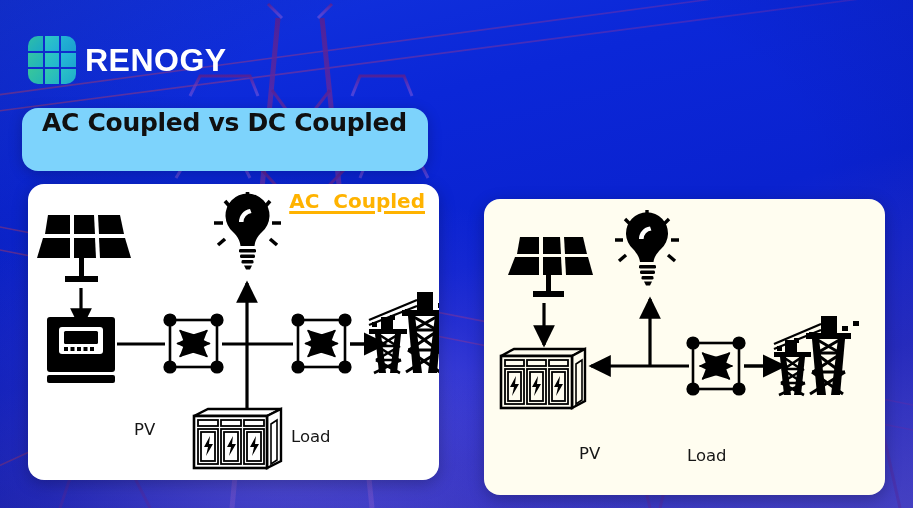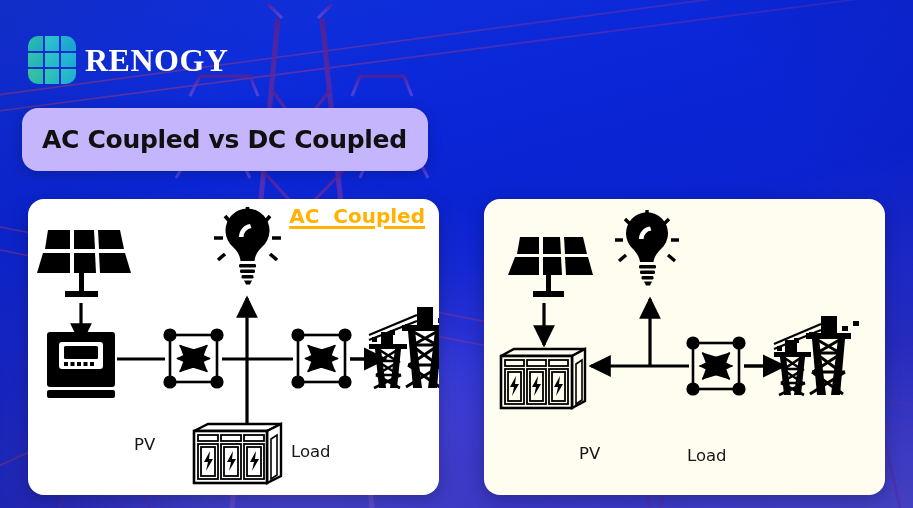--- a/index.html
+++ b/index.html
@@ -43,51 +43,51 @@
     grid-template-columns: repeat(3, 1fr);
     grid-template-rows: repeat(3, 1fr);
     gap: 2px;
   }
   .logo-mark i { display: block; }
   .logo-text {
     color: #ffffff;
     font-size: 32px;
     font-weight: 700;
     letter-spacing: 0.5px;
-    font-family: Liberation Serif, serif;
+    font-family: Liberation Sans, sans-serif;
   }
 
   
   .title-pill {
     position: absolute;
     left: 22px; top: 108px;
     width: 406px; height: 63px;
-    background: #c4b5fd;
+    background: #7dd3fc;
     border-radius: 16px;
-    display: flex; align-items: center;
+    display: flex; 
     padding-left: 20px;
     box-shadow: 0 3px 14px rgba(0,0,0,0.22);
   }
   .title-pill .t {
     color: #101010;
     font-size: 25px;
     font-weight: 700;
     font-family: "DejaVu Sans", sans-serif;
     letter-spacing: -0.3px;
   }
 
   
   .panel {
     position: absolute;
     border-radius: 16px;
     box-shadow: 0 4px 16px rgba(0,0,0,0.25);
     overflow: hidden;
   }
   .panel-ac {
-    left: 28px; top: 199px;
+    left: 28px; top: 184px;
     width: 411px; height: 296px;
     background: #ffffff;
   }
   .panel-dc {
     left: 484px; top: 199px;
     width: 401px; height: 296px;
     background: #fffdf0;
   }
   .panel-head {
     position: absolute;

